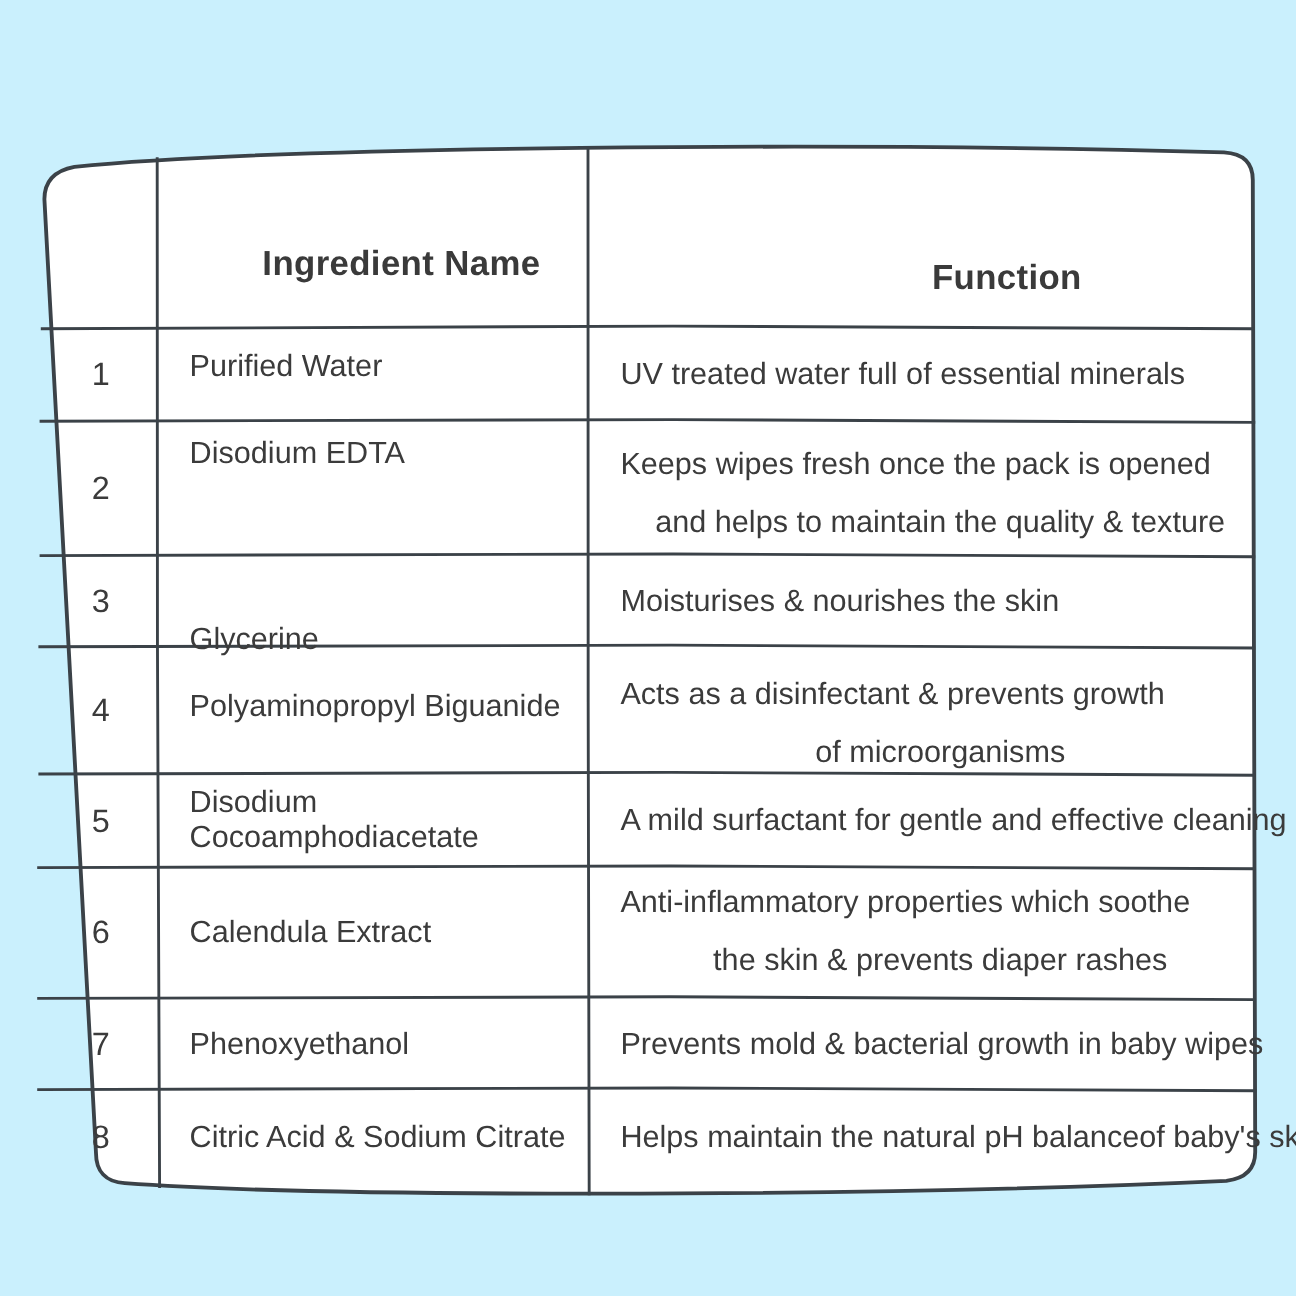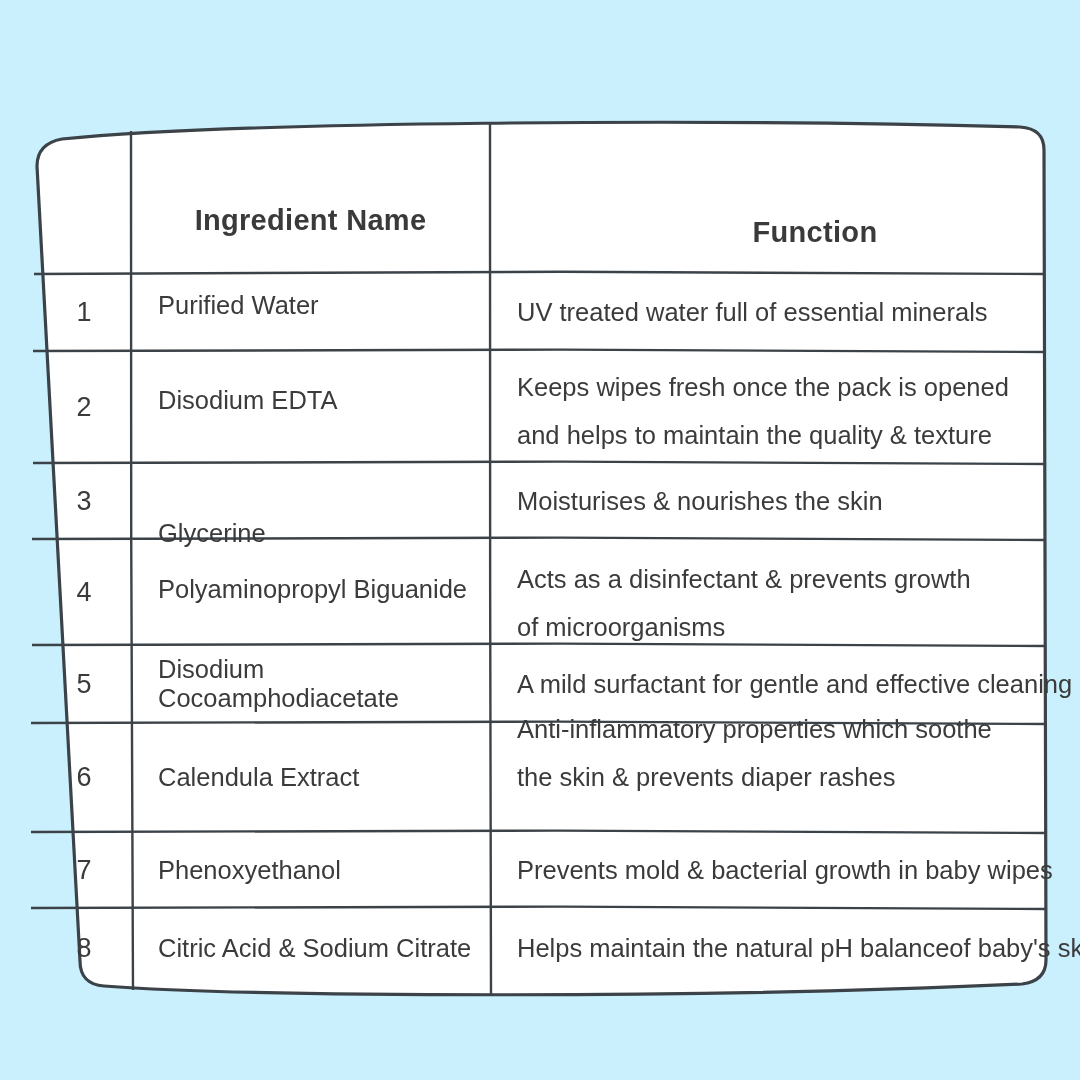--- a/index.html
+++ b/index.html
@@ -81,32 +81,34 @@
   .cell .lines {
     display: block;
     width: 100%;
   }
   .cell .line {
     display: block;
     white-space: nowrap;
   }
   .cell .line + .line {
     margin-top: 19px;
+    text-align: center;
   }
 
   
   .hcell {
     position: absolute;
     display: flex;
     align-items: center;
     justify-content: center;
     color: #3a3a3a;
     font-size: 29px;
     font-weight: 700;
     letter-spacing: 0.3px;
+    margin-left: 24px;
   }
   .hcell.h-ing {
     left: 131px;
     width: 359px;
     top: 196px;
     height: 48px;
   }
   .hcell.h-fn {
     left: 490px;
     width: 560px;
@@ -155,21 +157,21 @@
 
     <div class="cell idx" style="top:274px;height:77px">1</div>
     <div class="cell ing" style="top:274px;height:63px">Purified Water</div>
     <div class="cell fn" style="top:274px;height:77px">
       <span class="lines">
           <span class="line">UV treated water full of essential minerals</span>
         </span>
     </div>
 
     <div class="cell idx" style="top:351px;height:112px">2</div>
-    <div class="cell ing" style="top:360px;height:80px">Disodium EDTA</div>
+    <div class="cell ing" style="top:338px;height:80px">Disodium EDTA</div>
     <div class="cell fn" style="top:351px;height:120px">
       <span class="lines">
           <span class="line">Keeps wipes fresh once the pack is opened</span>
           <span class="line">and helps to maintain the quality &amp; texture</span>
         </span>
     </div>
 
     <div class="cell idx" style="top:463px;height:76px">3</div>
     <div class="cell ing" style="top:487px;height:92px">Glycerine</div>
     <div class="cell fn" style="top:463px;height:76px">
@@ -190,21 +192,21 @@
     <div class="cell idx" style="top:645px;height:78px">5</div>
     <div class="cell ing" style="top:645px;height:78px">Disodium Cocoamphodiacetate</div>
     <div class="cell fn" style="top:645px;height:78px">
       <span class="lines">
           <span class="line">A mild surfactant for gentle and effective cleaning</span>
         </span>
     </div>
 
     <div class="cell idx" style="top:723px;height:109px">6</div>
     <div class="cell ing" style="top:723px;height:109px">Calendula Extract</div>
-    <div class="cell fn" style="top:712px;height:82px">
+    <div class="cell fn" style="top:735px;height:82px">
       <span class="lines">
           <span class="line">Anti-inflammatory properties which soothe</span>
           <span class="line">the skin &amp; prevents diaper rashes</span>
         </span>
     </div>
 
     <div class="cell idx" style="top:832px;height:76px">7</div>
     <div class="cell ing" style="top:832px;height:76px">Phenoxyethanol</div>
     <div class="cell fn" style="top:832px;height:76px">
       <span class="lines">

